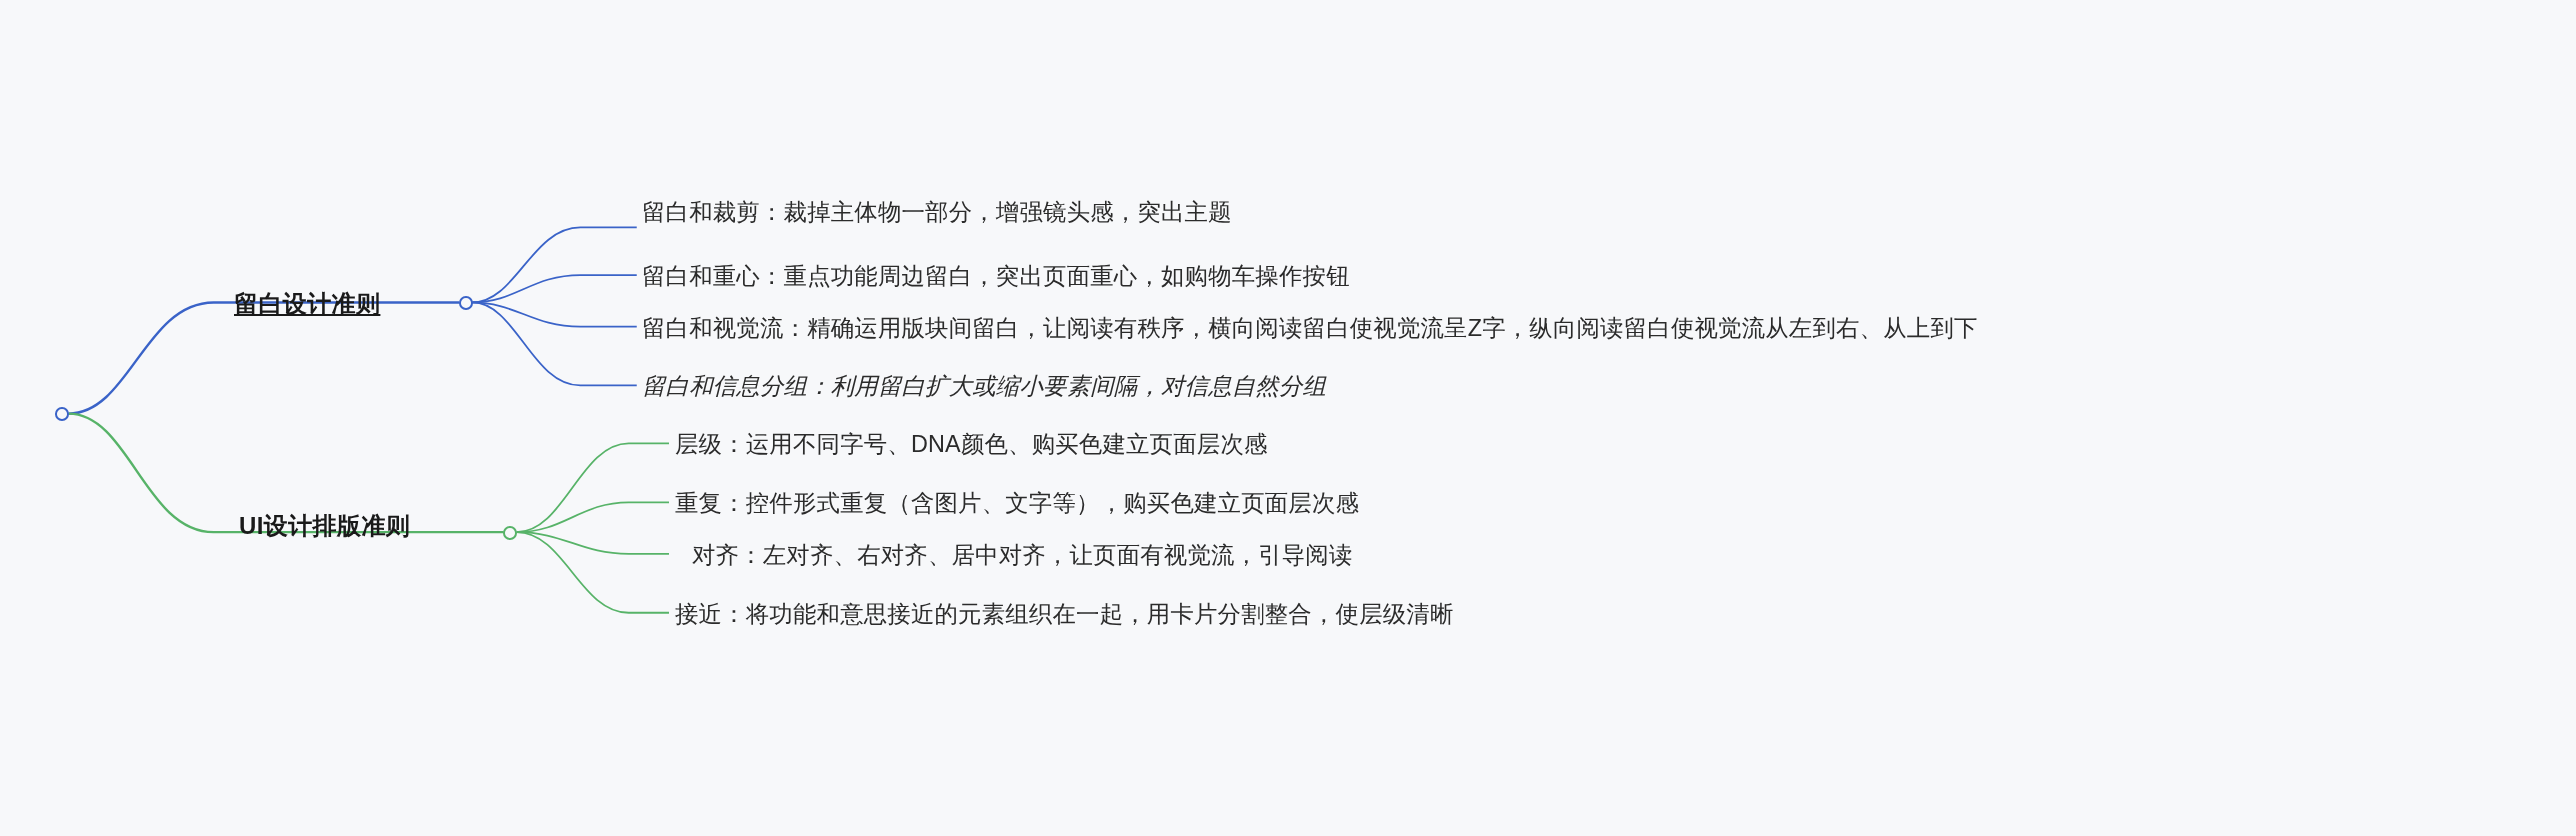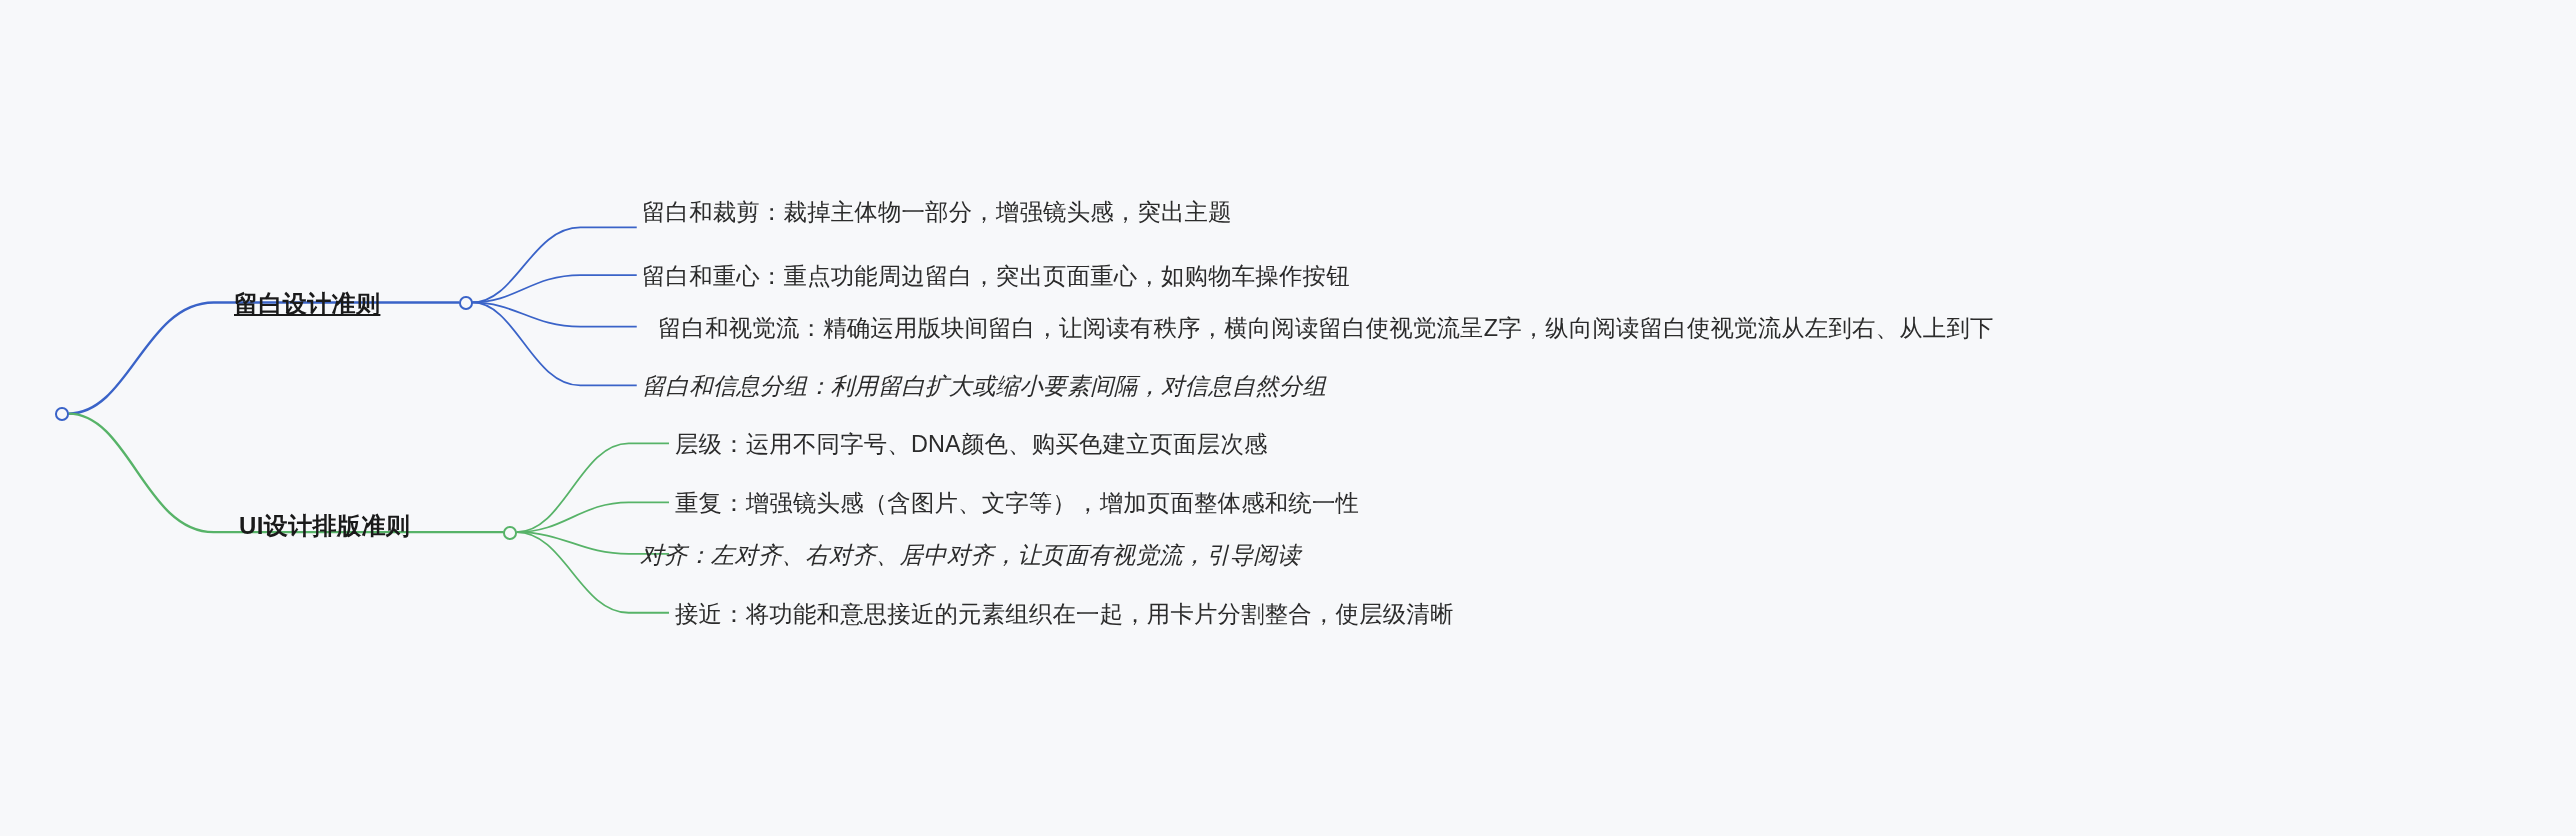--- a/index.html
+++ b/index.html
@@ -75,25 +75,25 @@
     <path d="M 641 660 C 700 660, 720 760, 780 760 L 830 760" fill="none" stroke="#57b368" stroke-width="2.2"></path>
   </svg>
 
   <div class="node-root-dot dot-blue" style="left:55px; top:407px;"></div>
 
   <div class="node branch-label" style="left:234px; top:290px;text-decoration:underline;">留白设计准则</div>
   <div class="node-root-dot dot-blue" style="left:459px; top:296px;"></div>
 
   <div class="node leaf-label" style="left:642px; top:198px;">留白和裁剪：裁掉主体物一部分，增强镜头感，突出主题</div>
   <div class="node leaf-label" style="left:642px; top:262px;">留白和重心：重点功能周边留白，突出页面重心，如购物车操作按钮</div>
-  <div class="node leaf-label" style="left:642px; top:314px;margin-left:16px;">留白和视觉流：精确运用版块间留白，让阅读有秩序，横向阅读留白使视觉流呈Z字，纵向阅读留白使视觉流从左到右、从上到下</div>
+  <div class="node leaf-label" style="left:642px; top:314px;">留白和视觉流：精确运用版块间留白，让阅读有秩序，横向阅读留白使视觉流呈Z字，纵向阅读留白使视觉流从左到右、从上到下</div>
   <div class="node leaf-label" style="left:642px; top:372px;font-style:italic;">留白和信息分组：利用留白扩大或缩小要素间隔，对信息自然分组</div>
 
   <div class="node branch-label" style="left:239px; top:512px;">UI设计排版准则</div>
   <div class="node-root-dot dot-green" style="left:503px; top:526px;"></div>
 
   <div class="node leaf-label" style="left:675px; top:430px;">层级：运用不同字号、DNA颜色、购买色建立页面层次感</div>
-  <div class="node leaf-label" style="left:675px; top:489px;">重复：增强镜头感（含图片、文字等），增加页面整体感和统一性</div>
-  <div class="node leaf-label" style="left:640px; top:541px;font-style:italic;">对齐：左对齐、右对齐、居中对齐，让页面有视觉流，引导阅读</div>
+  <div class="node leaf-label" style="left:675px; top:489px;">重复：控件形式重复（含图片、文字等），购买色建立页面层次感</div>
+  <div class="node leaf-label" style="left:692px; top:541px;">对齐：左对齐、右对齐、居中对齐，让页面有视觉流，引导阅读</div>
   <div class="node leaf-label" style="left:675px; top:600px;">接近：将功能和意思接近的元素组织在一起，用卡片分割整合，使层级清晰</div>
 
 </div>
 
 
 </body></html>

